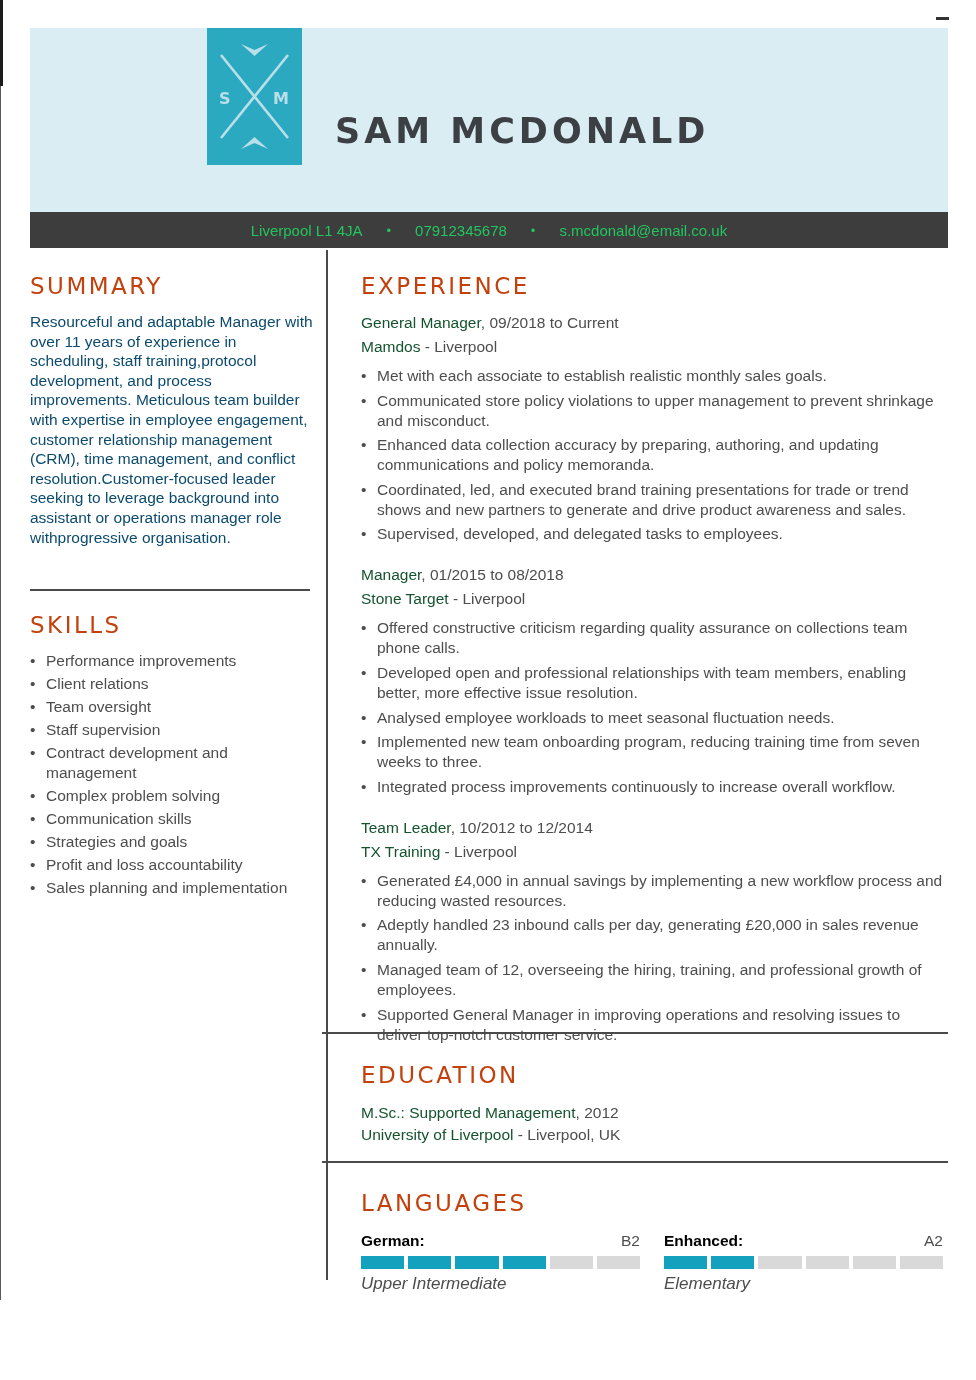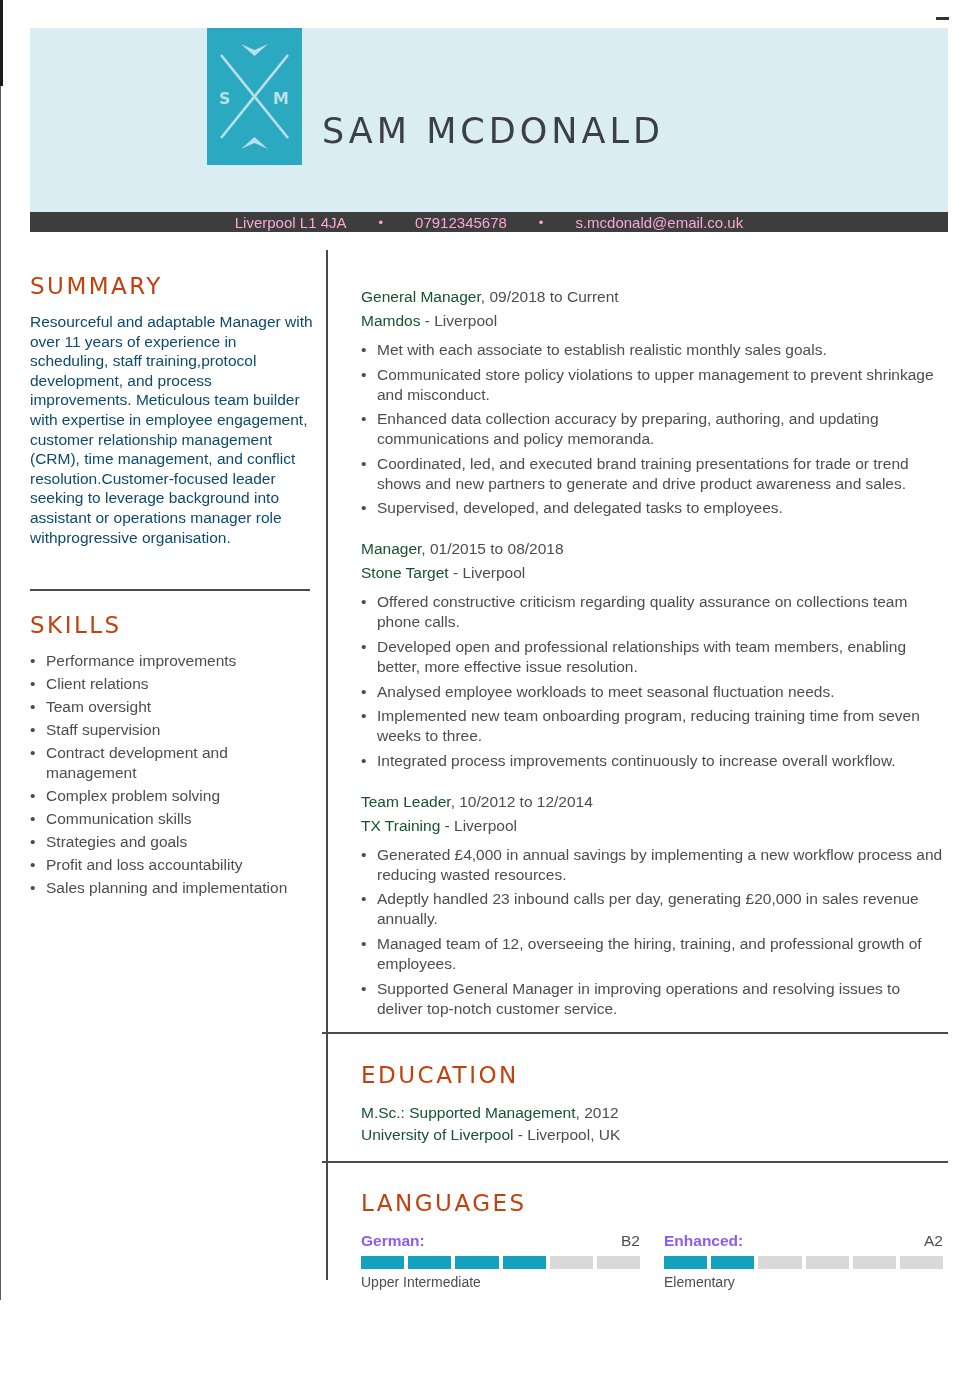--- a/index.html
+++ b/index.html
@@ -13,31 +13,31 @@
   
   .edge-top   { left:0; top:0; width:3px; height:86px; background:#1b1b1b; }
   .edge-line  { left:0; top:86px; width:1px; height:1214px; background:#5a5a5a; }
   .edge-tick  { left:936px; top:17px; width:13px; height:3px; background:#333; }
 
   
   .header { left:30px; top:28px; width:918px; height:184px; background:#d9edf3; }
   .logo   { position:absolute; left:177px; top:0; width:95px; height:137px; background:#2aa9c0; }
   .logo svg { display:block; }
   .name {
-    position:absolute; left:292px; top:83px;
+    position:absolute; left:305px; top:83px;
     font-family:"DejaVu Sans", sans-serif;
-    font-size:35px; font-weight:normal; letter-spacing:4px; color:#3c4045;
+    font-size:35px; font-weight:bold; letter-spacing:4px; color:#3c4045;
     white-space:nowrap;
   }
 
   
   .contact-bar {
-    left:30px; top:212px; width:918px; height:20px; background:#3d3d3d;
-    display:flex; align-items:center; justify-content:center; gap:32px;
-    color:#f9a8d4; font-size:15px;
+    left:30px; top:212px; width:918px; height:36px; background:#3d3d3d;
+    display:flex; align-items:center; justify-content:center; gap:24px;
+    color:#22c55e; font-size:15px;
   }
   .contact-sep { font-size:13px; }
 
   
   .section-title {
     font-family:"DejaVu Sans", sans-serif;
     font-size:23px; font-weight:normal; letter-spacing:2.5px; color:#c2410c;
   }
 
   
@@ -65,26 +65,26 @@
 
   .divider-exp { left:322px; top:1032px; width:626px; height:2px; background:#4a4a4a; }
   .education-section { left:361px; top:1062px; width:588px; }
   .edu-line { font-size:15.5px; line-height:21.5px; }
   .divider-edu { left:322px; top:1161px; width:626px; height:2px; background:#4a4a4a; }
 
   .languages-section { left:361px; top:1190px; width:588px; }
   .lang-row { display:flex; gap:24px; margin-top:16px; }
   .lang-col { width:279px; }
   .lang-head { display:flex; justify-content:space-between; align-items:baseline; font-size:15.5px; }
-  .lang-name { font-weight:bold; color:#8b5cf6; }
+  .lang-name { font-weight:bold; color:#000000; }
   .lang-bar { display:flex; gap:4px; margin:6px 0 5px; }
   .seg { flex:1; height:13px; }
   .seg-filled { background:#14a1be; }
   .seg-empty  { background:#d9d9d9; }
-  .lang-level { font-size:14px; }
+  .lang-level { font-size:17px;font-style:italic; }
 </style>
 </head>
 <body>
 
 <div class="abs edge-top"></div>
 <div class="abs edge-line"></div>
 <div class="abs edge-tick"></div>
 
 <div class="abs header">
   <div class="logo">
@@ -156,20 +156,21 @@
         <span>Profit and loss accountability</span>
       </div>
     <div class="skill-row">
         <span class="bullet-marker">•</span>
         <span>Sales planning and implementation</span>
       </div>
   </div>
 </div>
 
 <div class="abs experience-section">
+  <div class="section-title">EXPERIENCE</div>
   <div class="section-body">
 
     <div class="job">
       <div class="job-title-line"><span class="b">General Manager</span><span>, </span><span>09/2018 to Current</span></div>
       <div class="job-company-line"><span class="b">Mamdos</span><span> - </span><span>Liverpool</span></div>
       <div>
         <div class="bullet-row">
             <span class="bullet-marker">•</span>
             <span>Met with each associate to establish realistic monthly sales goals.</span>
           </div>

